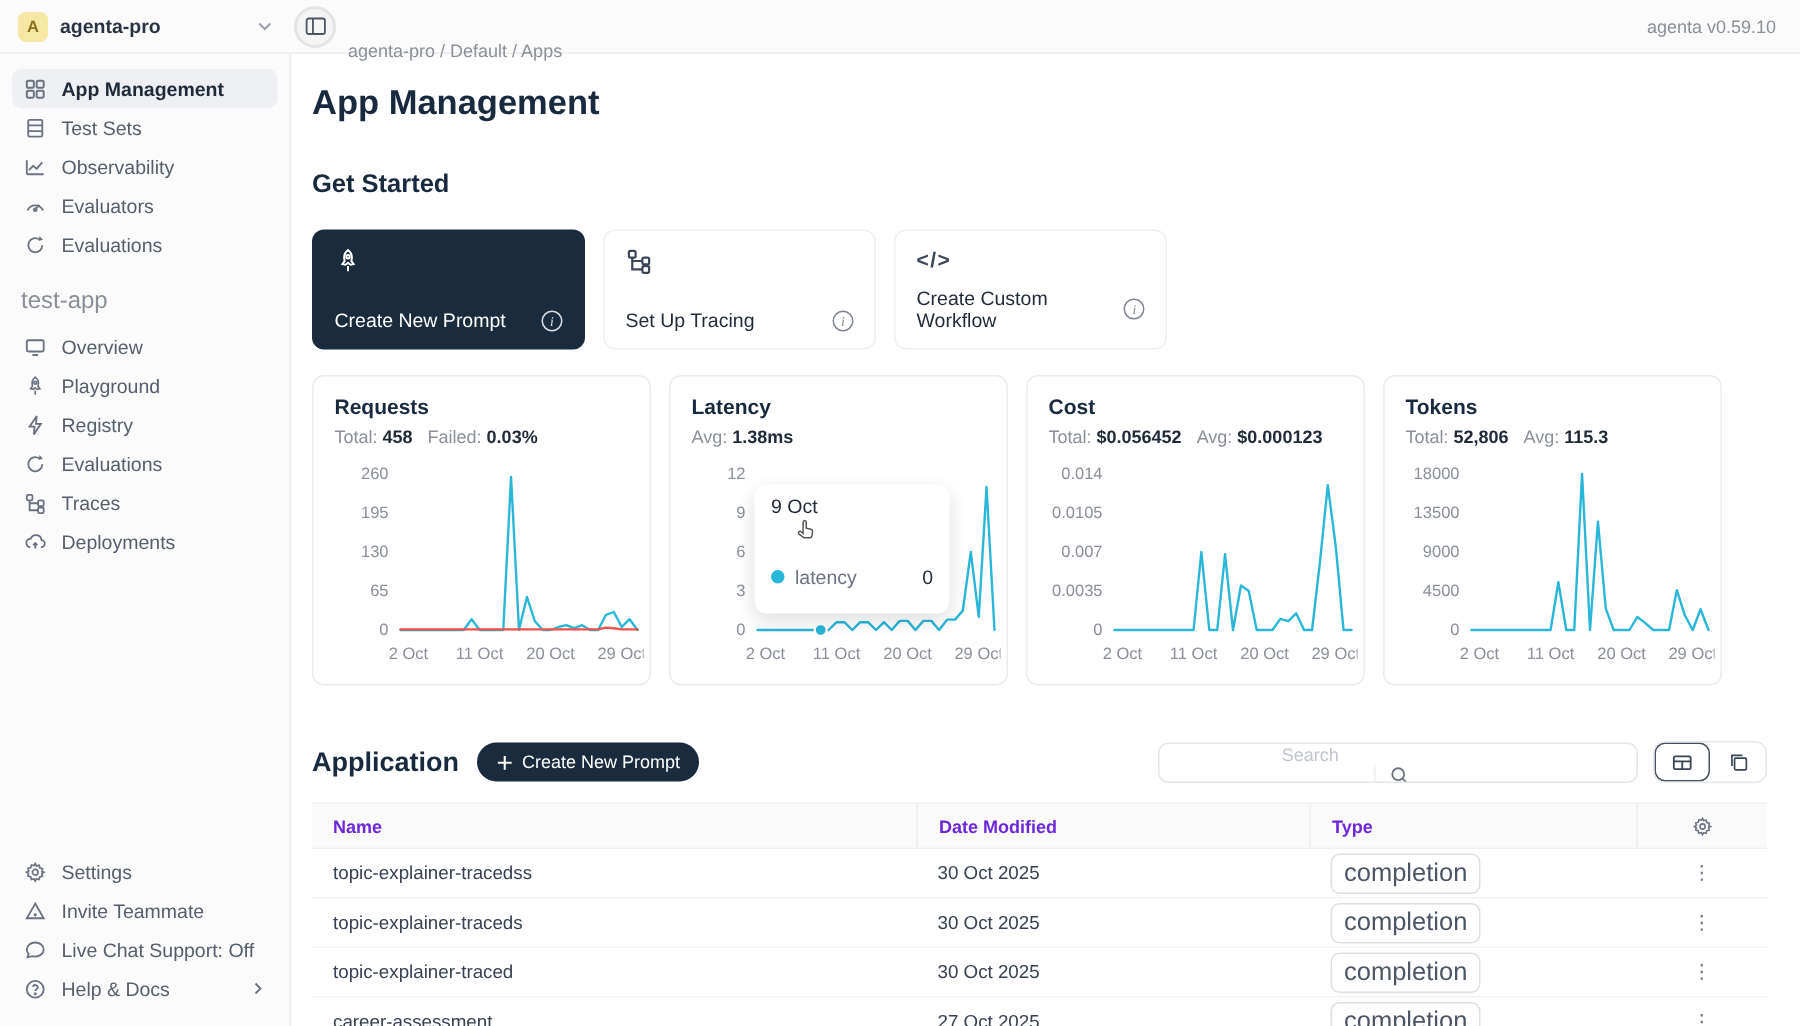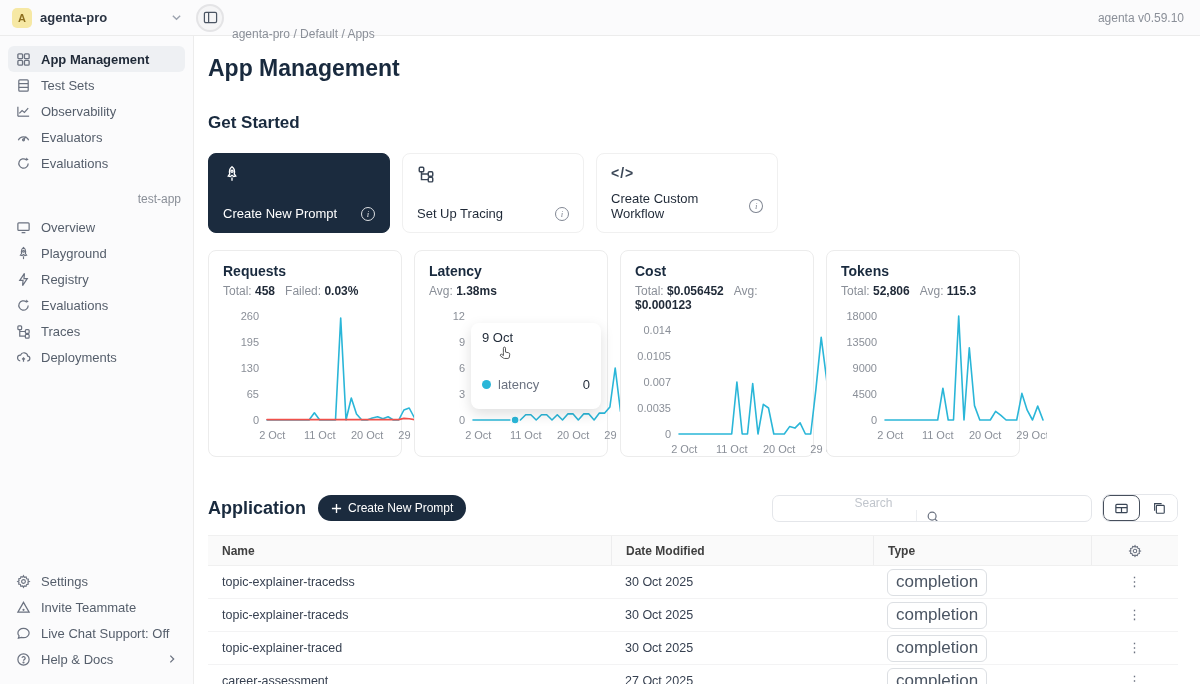--- a/index.html
+++ b/index.html
@@ -21,21 +21,21 @@
   .version { margin-left:auto; padding-right:16px; font-size:12px; color:#8a8f98; }
 
   
   .shell { display:flex; height:648px; }
   .sidebar { width:194px; background:#fbfbfc; border-right:1px solid #ececec;
     padding:10px 8px 12px 8px; display:flex; flex-direction:column; }
   .side-item { display:flex; align-items:center; gap:9px; height:26px; padding:0 8px;
     border-radius:6px; font-size:13px; color:#555e6b; cursor:pointer; }
   .side-item .ico { color:#6b7280; flex:0 0 16px; }
   .side-item.active { background:#eef0f3; color:#1f2937; font-weight:600; }
-  .side-label { font-size:12px; color:#8a8f98; margin:16px 4px 8px 6px;text-align:right; }
+  .side-label { font-size:16px; color:#8a8f98; margin:16px 4px 8px 6px; }
   .side-bottom { margin-top:auto; }
   .side-item .chev-r { margin-left:auto; color:#6b7280; }
 
   
   .main { flex:1; padding:0 22px 0 14px; }
   .page-title { font-size:23px; font-weight:600; color:#192a3e; margin:19px 0 0 0; }
   .section-title { font-size:17px; font-weight:600; color:#192a3e; margin-top:31px; }
 
   .gs-cards { display:flex; gap:12px; margin-top:20px; }
   .gs-card { width:182px; height:80px; border-radius:8px; background:#fff;
@@ -43,21 +43,21 @@
     justify-content:space-between; cursor:pointer; }
   .gs-card.dark { background:#1b2b3e; border-color:#1b2b3e; color:#fff; }
   .gs-card .gs-row { display:flex; align-items:center; justify-content:space-between; }
   .gs-label { font-size:13px; font-weight:500; }
   .info-i { width:14px; height:14px; border-radius:50%; border:1px solid currentColor;
     font-size:9px; display:flex; align-items:center; justify-content:center;
     font-family:"Liberation Serif", serif; font-style:italic; opacity:.85; }
   .code-glyph { font-size:14px; font-weight:600; color:#3a4656; letter-spacing:1px; }
 
   .chart-cards { display:flex; gap:12px; margin-top:17px; }
-  .chart-card { width:194px; height:207px; border:1px solid #ececec; border-radius:8px;
+  .chart-card { width:226px; height:207px; border:1px solid #ececec; border-radius:8px;
     background:#fff; padding:12px 14px; position:relative; }
   .chart-title { font-size:14px; font-weight:600; color:#192a3e; }
   .chart-stats { font-size:12px; color:#8a8f98; margin-top:5px; }
   .chart-stats b { color:#1f2937; margin-right:10px; font-weight:600; }
   .chart-plot { margin-top:8px; }
 
   .tooltip { position:absolute; left:56px; top:72px; width:130px; height:86px;
     background:#fff; border-radius:8px; box-shadow:0 5px 14px rgba(0,0,0,.13);
     padding:7px 11px; z-index:5; }
   .tooltip-date { font-size:13px; color:#1f2937; }
@@ -82,21 +82,21 @@
   .search-ic { padding:0 9px; color:#6b7280; border-left:1px solid #eceef1; height:100%;
     display:flex; align-items:center; cursor:pointer; }
   .seg { display:flex; border:1px solid #e4e6ea; border-radius:8px; height:28px; overflow:hidden; }
   .seg-btn { width:37px; display:flex; align-items:center; justify-content:center;
     color:#3a4656; cursor:pointer; background:#fff; }
   .seg-btn.sel { border:1.5px solid #3f4document5; border:1.5px solid #474f5c; border-radius:7px; }
 
   
   .table { margin-top:13px; border-top:1px solid #f0f0f0; }
   .t-head { display:flex; height:30px; align-items:center; background:#fafafa;
-    border-bottom:1px solid #f0f0f0; font-size:12px; font-weight:600; color:#404040; }
+    border-bottom:1px solid #f0f0f0; font-size:12px; font-weight:600; color:#6d28d9; }
   .t-row { display:flex; height:33px; align-items:center; border-bottom:1px solid #f3f3f4;
     font-size:12.5px; color:#374151; }
   .c-name { width:403px; padding-left:14px; }
   .c-date { width:262px; padding-left:14px; }
   .c-type { width:218px; padding-left:14px; }
   .c-act  { flex:1; display:flex; justify-content:center; }
   .t-head .c-date, .t-head .c-type { border-left:1px solid #ededee; height:100%;
     display:flex; align-items:center; }
   .t-head .c-act { border-left:1px solid #ededee; height:100%; align-items:center; }
   .badge { display:inline-block; border:1px solid #dcdfe3; border-radius:6px;

